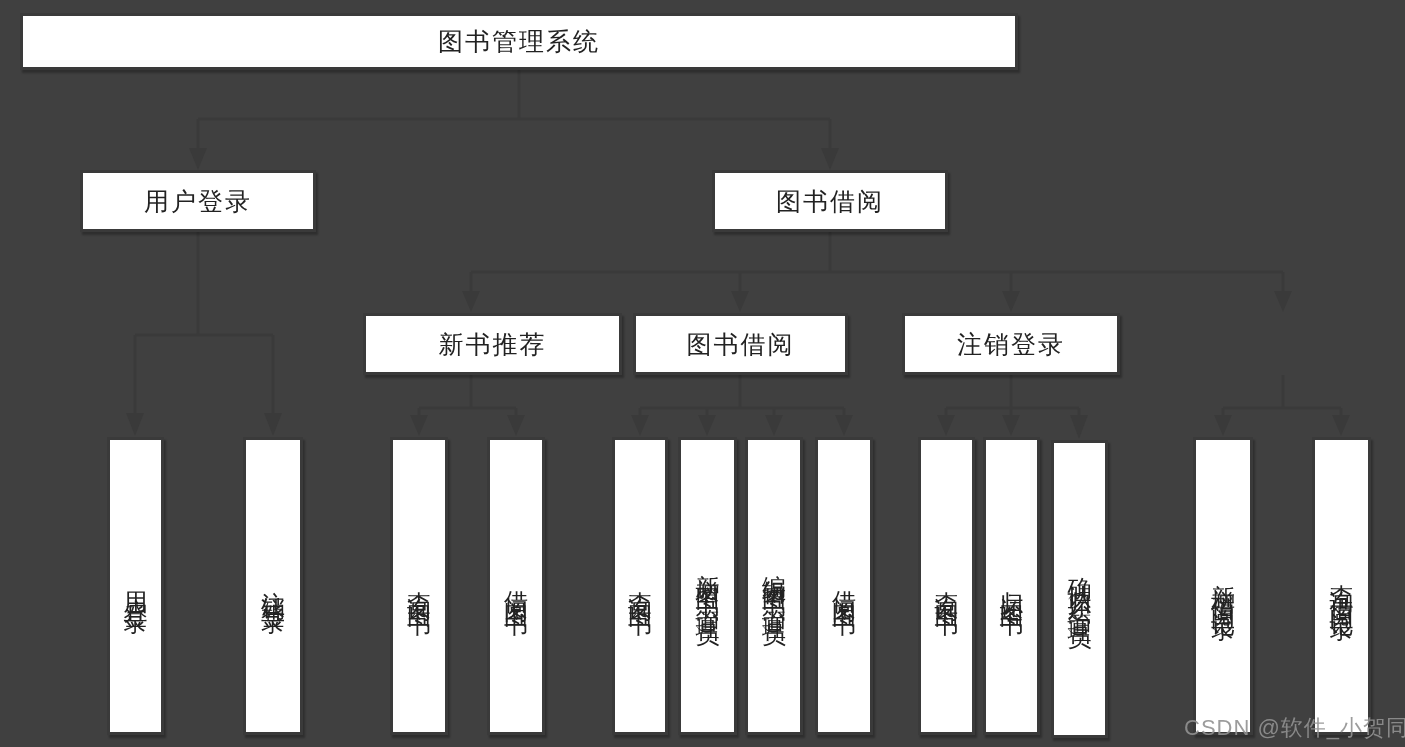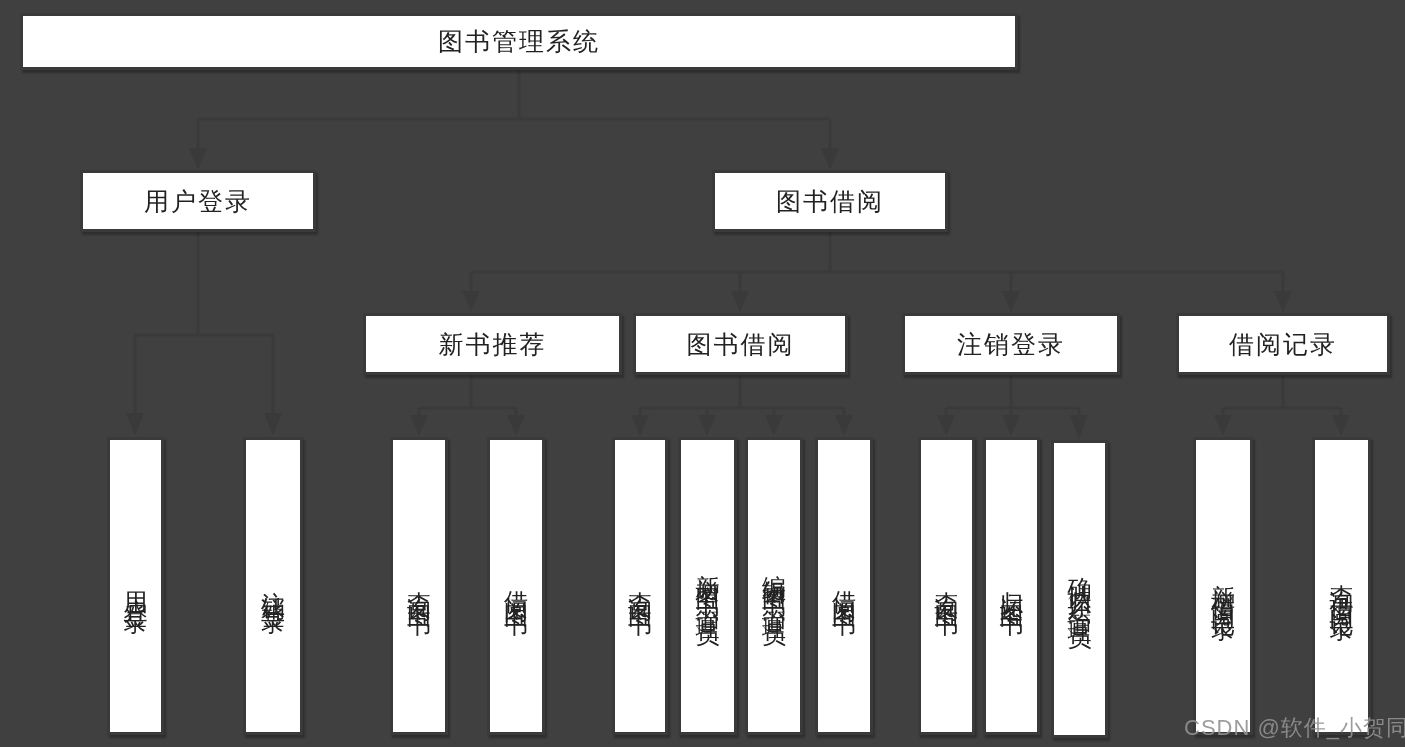--- a/index.html
+++ b/index.html
@@ -116,21 +116,20 @@
   </svg>
 
   <div class="node hnode" style="left:20px;top:13px;width:998px;height:57px;">图书管理系统</div>
 
   <div class="node hnode" style="left:80px;top:170px;width:236px;height:62px;">用户登录</div>
   <div class="node hnode" style="left:712px;top:170px;width:236px;height:62px;">图书借阅</div>
 
   <div class="node hnode" style="left:363px;top:313px;width:259px;height:62px;">新书推荐</div>
   <div class="node hnode" style="left:633px;top:313px;width:215px;height:62px;">图书借阅</div>
   <div class="node hnode" style="left:902px;top:313px;width:218px;height:62px;">注销登录</div>
-  <div class="node hnode" style="left:1176px;top:313px;width:214px;height:62px;">借阅记录</div>
 
   <div class="node leaf" style="left:107px;top:437px;width:57px;height:298px;">用户登录</div>
   <div class="node leaf" style="left:243px;top:437px;width:60px;height:298px;">注销登录</div>
 
   <div class="node leaf" style="left:390px;top:437px;width:58px;height:298px;">查询图书</div>
   <div class="node leaf" style="left:487px;top:437px;width:58px;height:298px;">借阅图书</div>
 
   <div class="node leaf" style="left:612px;top:437px;width:56px;height:298px;">查询图书</div>
   <div class="node leaf" style="left:678px;top:437px;width:59px;height:298px;">新增图书（管理员）</div>
   <div class="node leaf" style="left:745px;top:437px;width:58px;height:298px;">编辑图书（管理员）</div>

